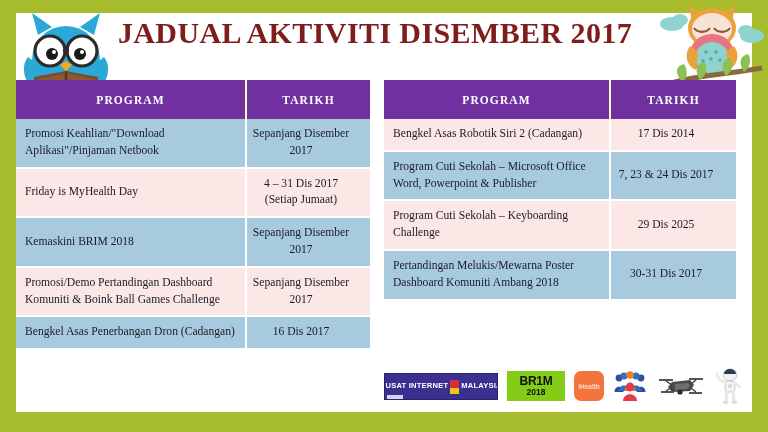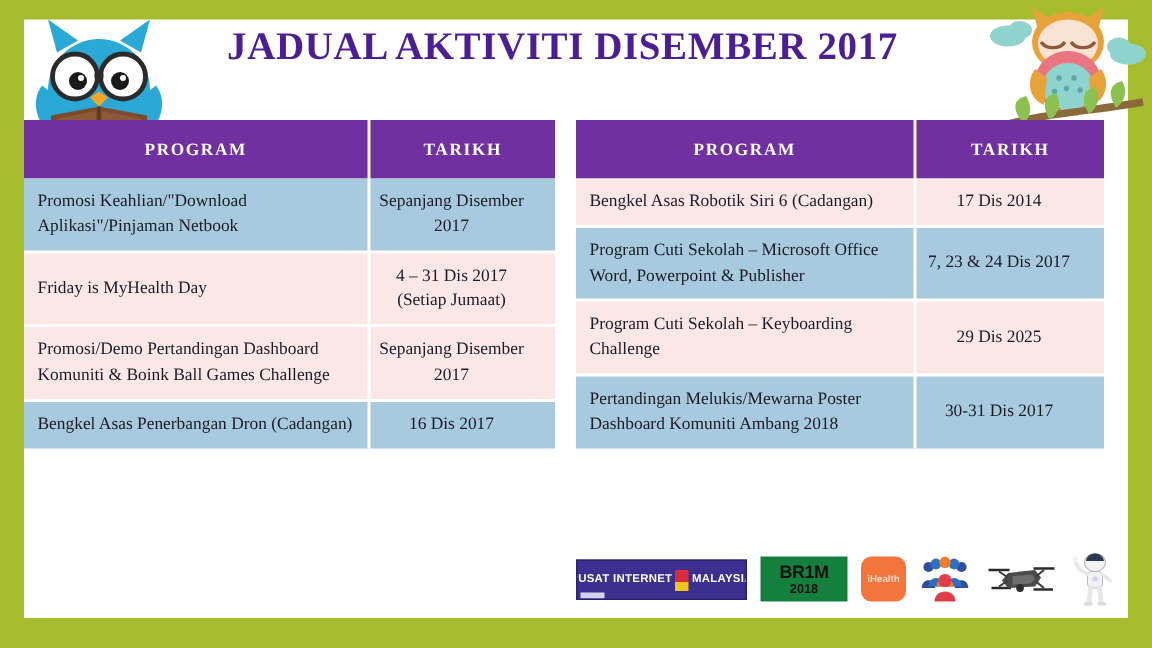--- a/index.html
+++ b/index.html
@@ -20,24 +20,24 @@
     width:736px;height:399px;
     background:#ffffff;
     box-sizing:border-box;
   }
   
   .title{
     position:absolute;
     left:90px;top:18px;
     width:570px;
     text-align:center;
-    font-size:26px;
+    font-size:30px;
     font-weight:bold;
     letter-spacing:.4px;
-    color:#4c1d95;
+    color:#7f1d1d;
     line-height:1;
     white-space:nowrap;
   }
   
   .tbl{
     position:absolute;
     border-collapse:collapse;
     table-layout:fixed;
   }
   .tbl.left{left:16px;top:80px;width:354px;}
@@ -102,21 +102,21 @@
     display:inline-block;width:9px;height:14px;
     background:linear-gradient(#d92b3a 55%, #f0c419 55%);
     margin:0 2px;vertical-align:middle;position:relative;top:1px;
   }
   .logo-pim .pim-sub{
     position:absolute;left:2px;bottom:0px;
     font-size:3.6px;color:#cfc8f0;font-family:"Liberation Sans",sans-serif;
     background:#d8d8ea;padding:0 1px;
   }
   .logo-brim{
-    width:58px;height:30px;background:#15803d;
+    width:58px;height:30px;background:#84cc16;
     display:flex;flex-direction:column;align-items:center;justify-content:center;
     font-family:"Liberation Sans",sans-serif;color:#111;
   }
   .logo-brim .b1{font-size:12px;font-weight:bold;letter-spacing:-.3px;line-height:1;}
   .logo-brim .b2{font-size:8.5px;font-weight:bold;line-height:1.2;}
   .logo-ihealth{
     width:30px;height:30px;border-radius:7px;
     background:#f4753c;
     display:flex;align-items:center;justify-content:center;
     color:#ffd9c7;font-family:"Liberation Sans",sans-serif;
@@ -219,20 +219,24 @@
     </thead>
     <tbody>
       <tr class="rowA">
         <td>Promosi Keahlian/"Download Aplikasi"/Pinjaman Netbook</td>
         <td class="date">Sepanjang Disember 2017</td>
       </tr>
       <tr class="rowB">
         <td>Friday is MyHealth Day</td>
         <td class="date">4 – 31 Dis 2017 (Setiap Jumaat)</td>
       </tr>
+      <tr class="rowA">
+        <td>Kemaskini BRIM 2018</td>
+        <td class="date">Sepanjang Disember 2017</td>
+      </tr>
       <tr class="rowB">
         <td>Promosi/Demo Pertandingan Dashboard Komuniti &amp; Boink Ball Games Challenge</td>
         <td class="date">Sepanjang Disember 2017</td>
       </tr>
       <tr class="rowA">
         <td>Bengkel Asas Penerbangan Dron (Cadangan)</td>
         <td class="date">16 Dis 2017</td>
       </tr>
     </tbody>
   </table>
@@ -243,21 +247,21 @@
         <col class="c2">
       </colgroup>
     <thead>
       <tr>
         <th>PROGRAM</th>
         <th>TARIKH</th>
       </tr>
     </thead>
     <tbody>
       <tr class="rowB">
-        <td>Bengkel Asas Robotik Siri 6 (Cadangan)</td>
+        <td>Bengkel Asas Robotik Siri 2 (Cadangan)</td>
         <td class="date">17 Dis 2014</td>
       </tr>
       <tr class="rowA">
         <td>Program Cuti Sekolah – Microsoft Office Word, Powerpoint &amp; Publisher</td>
         <td class="date">7, 23 &amp; 24 Dis 2017</td>
       </tr>
       <tr class="rowB">
         <td>Program Cuti Sekolah – Keyboarding Challenge</td>
         <td class="date">29 Dis 2025</td>
       </tr>

